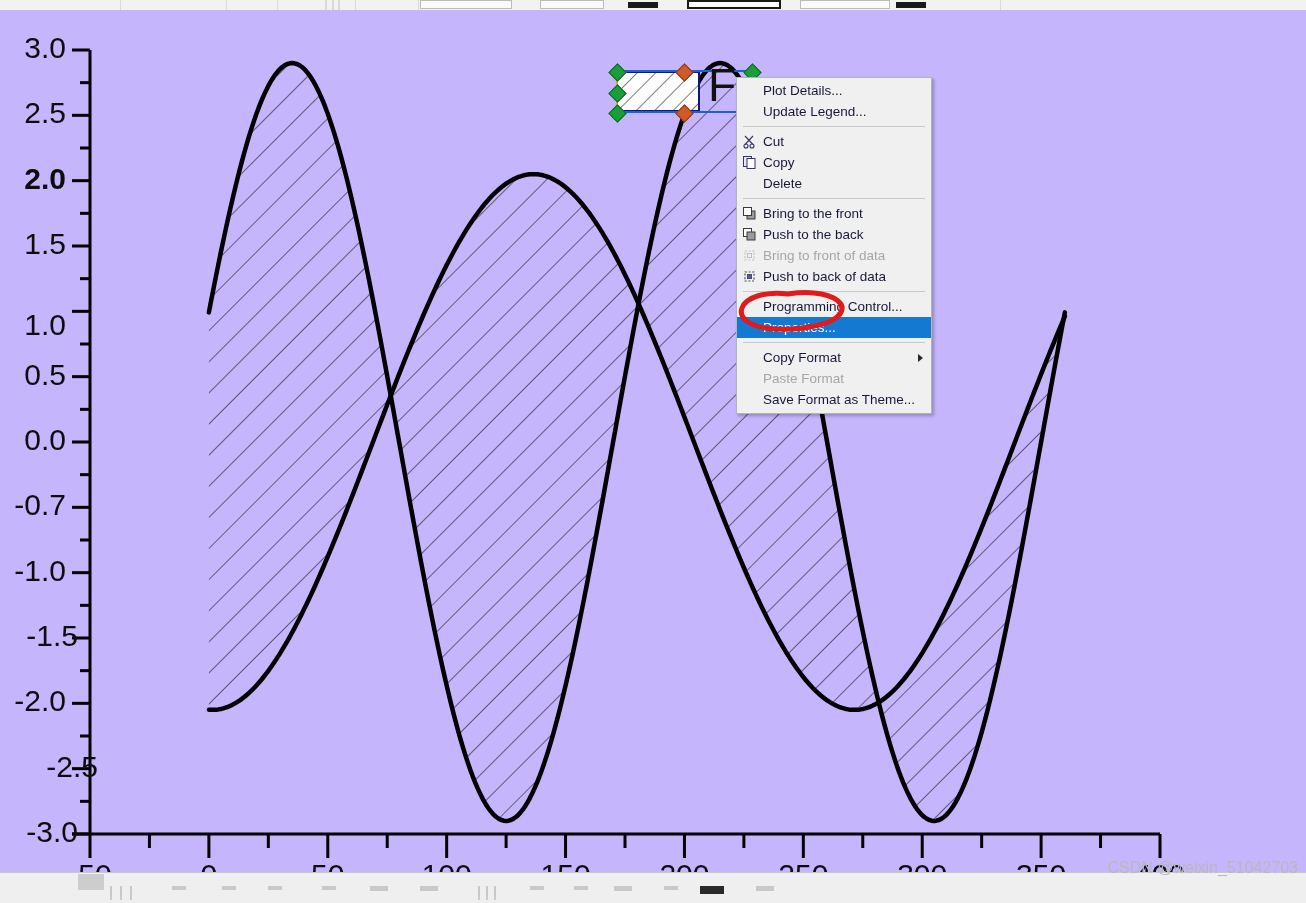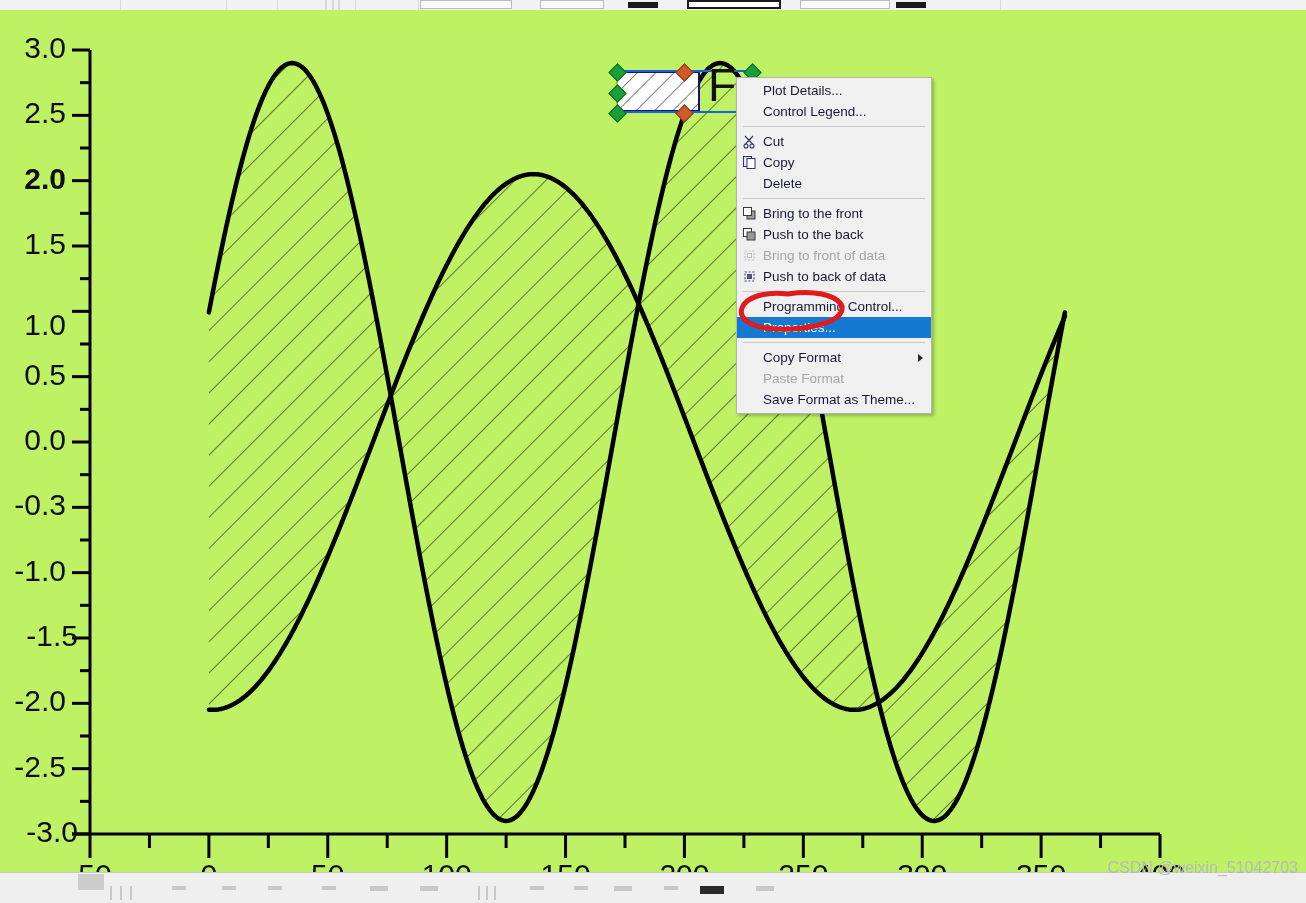--- a/index.html
+++ b/index.html
@@ -47,21 +47,21 @@
     position: absolute; left: 78px; top: 1px;
     width: 26px; height: 16px;
     background: #cdcdcd;
   }
 
   
   #plot-area {
     position: absolute;
     left: 0; top: 10px;
     width: 1306px; height: 862px;
-    background: #bef264;
+    background: #c4b5fd;
     overflow: hidden;
   }
   #plot-svg { position: absolute; left: 0; top: 0; }
 
   
   #legend-object {
     position: absolute;
     left: 612px; top: 57px;
     width: 148px; height: 49px;
   }
@@ -273,25 +273,25 @@
     </svg>
 
     <div id="y-tick-labels">
         <div class="axis-label y-label" style="left: 0px; top: 21px; width: 66px;">3.0</div>
         <div class="axis-label y-label" style="left: 0px; top: 86.3333px; width: 66px;">2.5</div>
         <div class="axis-label y-label" style="left: 0px; top: 151.667px; width: 66px; font-weight: bold;">2.0</div>
         <div class="axis-label y-label" style="left: 0px; top: 217px; width: 66px;">1.5</div>
         <div class="axis-label y-label" style="left: 0px; top: 298px; width: 66px;">1.0</div>
         <div class="axis-label y-label" style="left: 0px; top: 347.667px; width: 66px;">0.5</div>
         <div class="axis-label y-label" style="left: 0px; top: 413px; width: 66px;">0.0</div>
-        <div class="axis-label y-label" style="left: 0px; top: 478.333px; width: 66px;">-0.3</div>
+        <div class="axis-label y-label" style="left: 0px; top: 478.333px; width: 66px;">-0.7</div>
         <div class="axis-label y-label" style="left: 0px; top: 543.667px; width: 66px;">-1.0</div>
         <div class="axis-label y-label" style="left: 12px; top: 609px; width: 66px;">-1.5</div>
         <div class="axis-label y-label" style="left: 0px; top: 674.333px; width: 66px;">-2.0</div>
-        <div class="axis-label y-label" style="left: 0px; top: 739.667px; width: 66px;">-2.5</div>
+        <div class="axis-label y-label" style="left: 0px; top: 739.667px; width: 66px; padding-left: 32px;">-2.5</div>
         <div class="axis-label y-label" style="left: 12px; top: 805px; width: 66px;">-3.0</div>
       </div>
 
     <div id="x-tick-labels">
         <div class="axis-label x-label" style="left: 30px; top: 848px; width: 120px;">-50</div>
         <div class="axis-label x-label" style="left: 148.889px; top: 848px; width: 120px;">0</div>
         <div class="axis-label x-label" style="left: 267.778px; top: 848px; width: 120px;">50</div>
         <div class="axis-label x-label" style="left: 386.667px; top: 848px; width: 120px;">100</div>
         <div class="axis-label x-label" style="left: 505.556px; top: 848px; width: 120px;">150</div>
         <div class="axis-label x-label" style="left: 624.444px; top: 848px; width: 120px;">200</div>
@@ -316,21 +316,21 @@
       <div class="handle" style="left:134px;top:-1px;"></div>
       <div class="handle" style="left:-1px;top:20px;"></div>
       <div class="handle" style="left:-1px;top:40px;"></div>
       <div class="handle mid" style="left:66px;top:40px;"></div>
 
       <div class="legend-text">F</div>
     </div>
 
     <div id="context-menu">
         <div class="mi"><span>Plot Details...</span></div>
-        <div class="mi"><span>Control Legend...</span></div>
+        <div class="mi"><span>Update Legend...</span></div>
         <div class="msep"></div>
         <div class="mi"><span class="mi-icon"><svg viewBox="0 0 16 15">
               <circle cx="4" cy="12" r="2" fill="none" stroke="#33336b" stroke-width="1.1"></circle>
               <circle cx="10" cy="12" r="2" fill="none" stroke="#33336b" stroke-width="1.1"></circle>
               <line x1="3" y1="2" x2="11" y2="10.5" stroke="#33336b" stroke-width="1.1"></line>
               <line x1="11" y1="2" x2="3" y2="10.5" stroke="#33336b" stroke-width="1.1"></line>
             </svg></span><span>Cut</span></div>
         <div class="mi"><span class="mi-icon"><svg viewBox="0 0 16 15">
               <rect x="1.5" y="1.5" width="8" height="10" fill="#e8e8f4" stroke="#33336b" stroke-width="1"></rect>
               <rect x="5" y="3.5" width="8" height="10" fill="#ffffff" stroke="#33336b" stroke-width="1"></rect>

